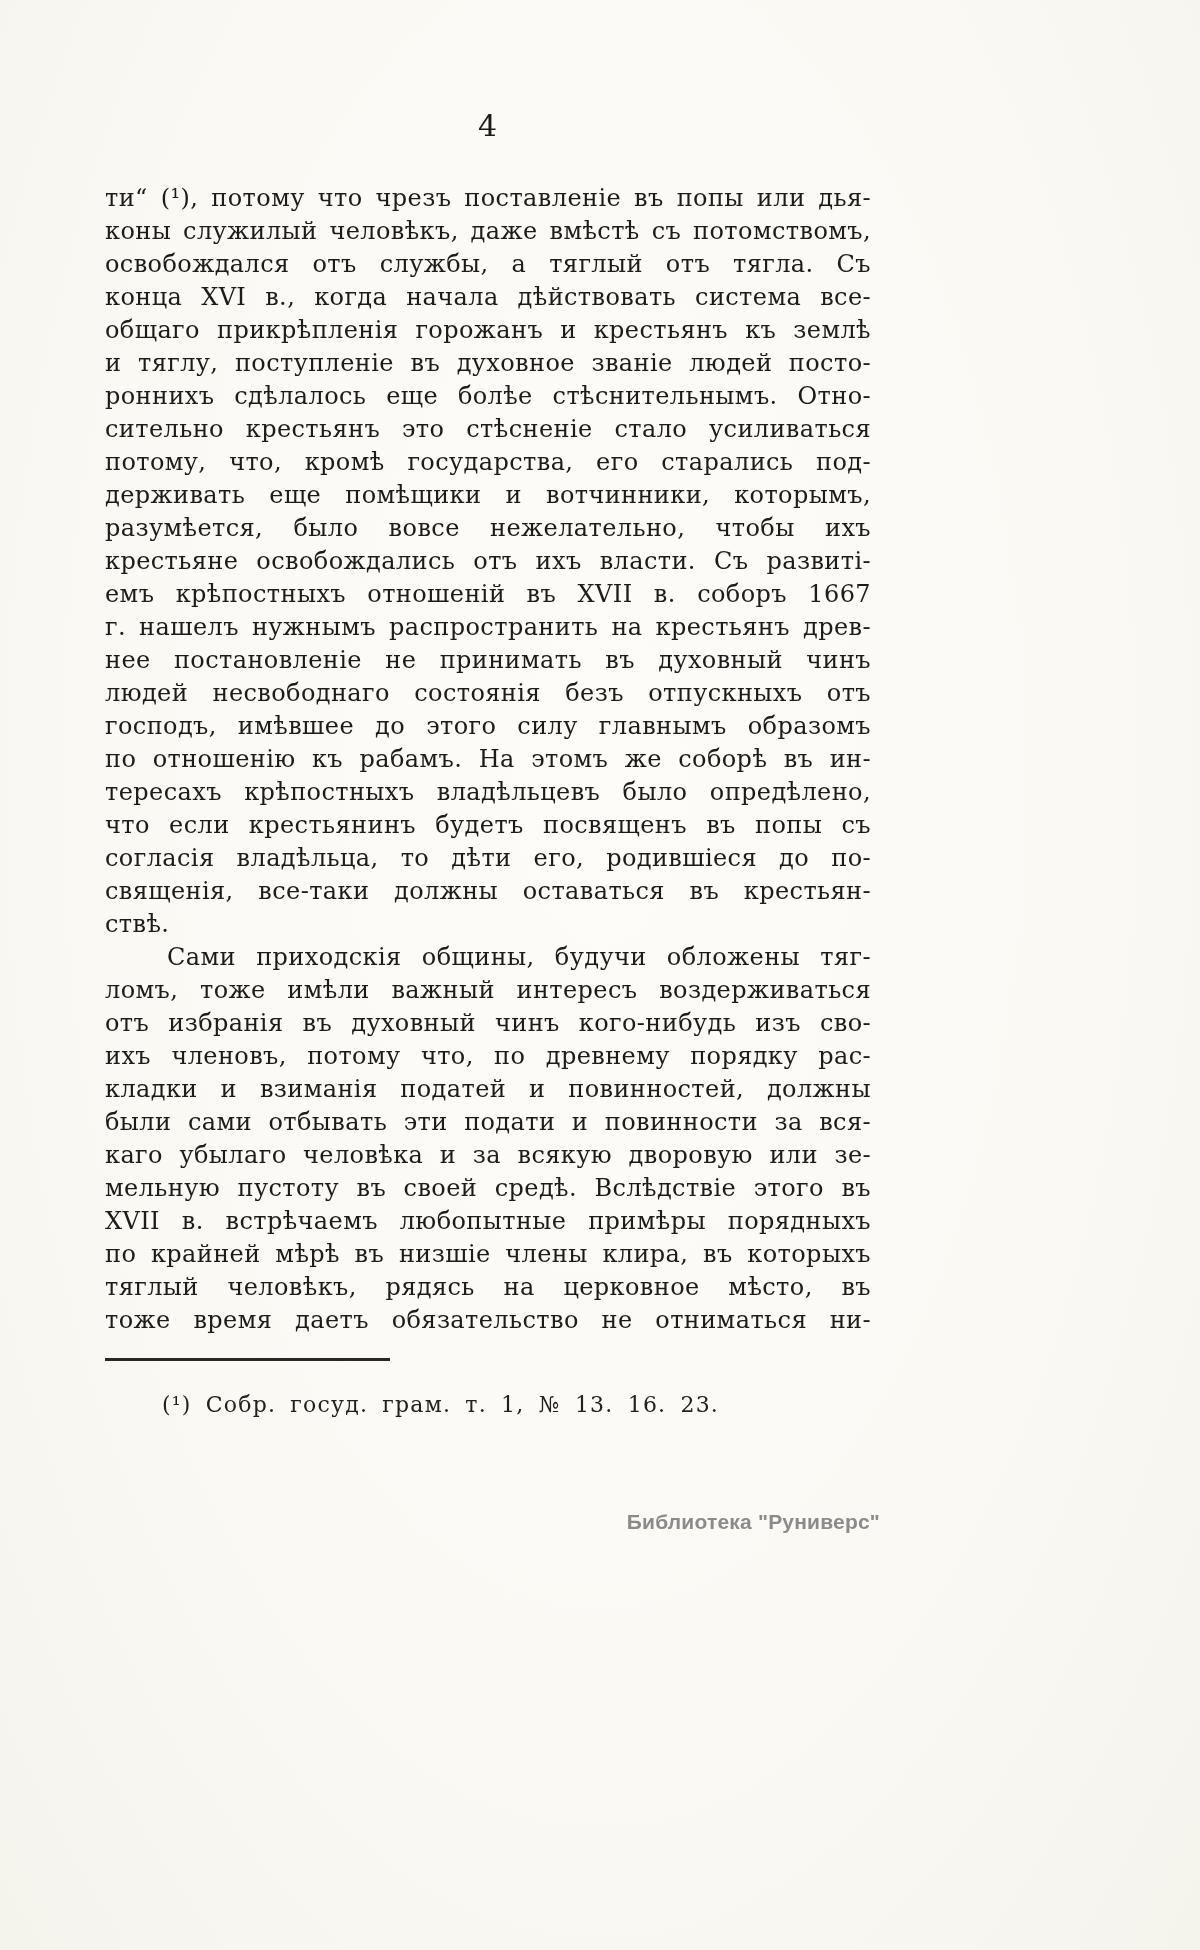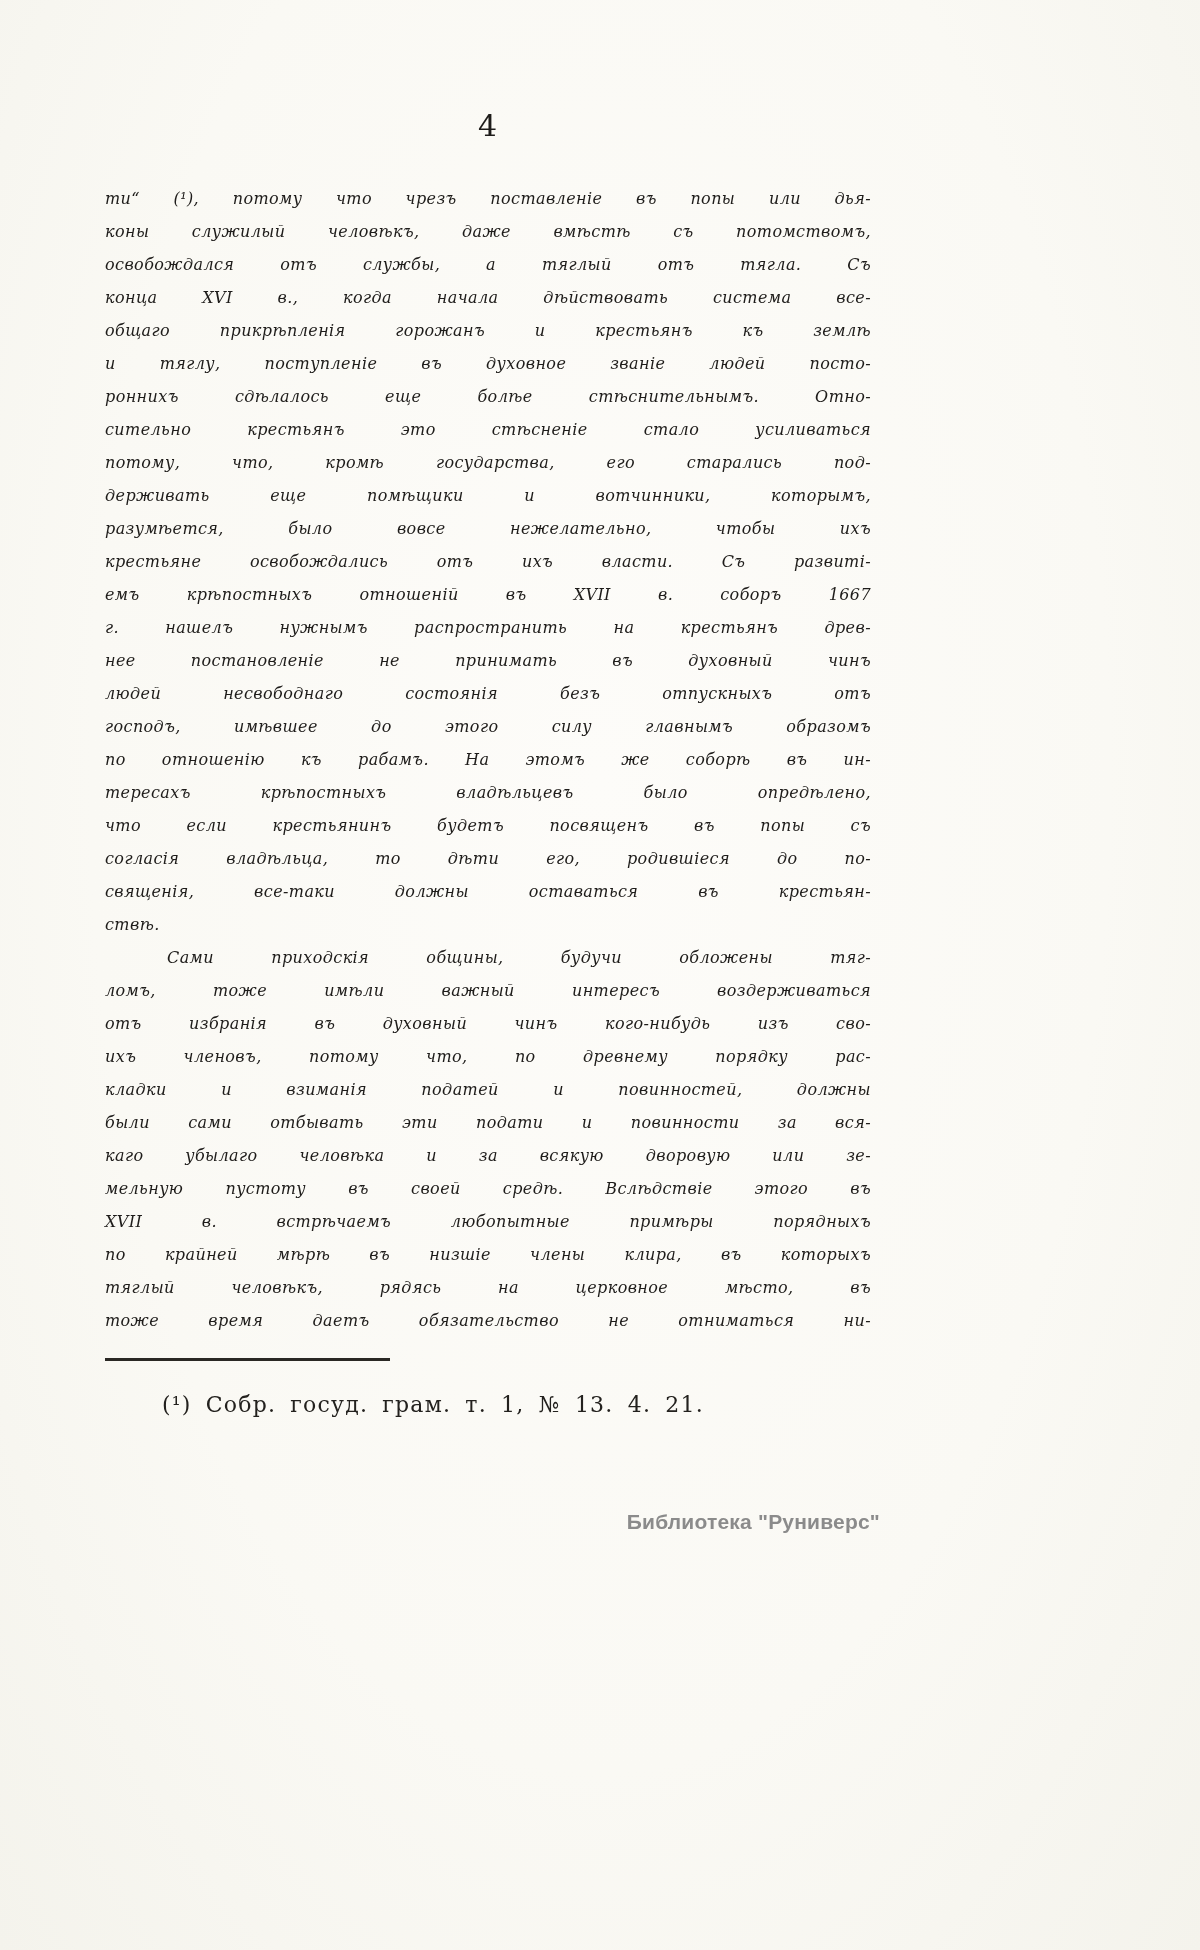--- a/index.html
+++ b/index.html
@@ -25,27 +25,26 @@
     font-size: 30px;
     letter-spacing: 1px;
   }
   .text-block {
     position: absolute;
     top: 182px;
     left: 105px;
     width: 766px;
   }
   .para {
-    font-size: 16px;
+    font-size: 24px;
     line-height: 33px;
     letter-spacing: 0.4px;
     white-space: pre-line;
     text-align: justify;
     text-align-last: justify;
-    font-style: italic;
     -moz-text-align-last: justify;
   }
   .para.indent {
     text-indent: 62px;
   }
   .footnote-rule {
     position: absolute;
     top: 1358px;
     left: 105px;
     width: 285px;
@@ -112,17 +111,17 @@
 каго убылаго человѣка и за всякую дворовую или зе-
 мельную пустоту въ своей средѣ. Вслѣдствіе этого въ
 XVII в. встрѣчаемъ любопытные примѣры порядныхъ
 по крайней мѣрѣ въ низшіе члены клира, въ которыхъ
 тяглый человѣкъ, рядясь на церковное мѣсто, въ
 тоже время даетъ обязательство не отниматься ни-</div>
   </div>
 
   <div class="footnote-rule"></div>
 
-  <div class="footnote">(¹) Собр. госуд. грам. т. 1, № 13. 4. 21.</div>
+  <div class="footnote">(¹) Собр. госуд. грам. т. 1, № 13. 16. 23.</div>
 
   <div class="watermark">Библиотека "Руниверс"</div>
 
 </div>
 
 </body></html>

